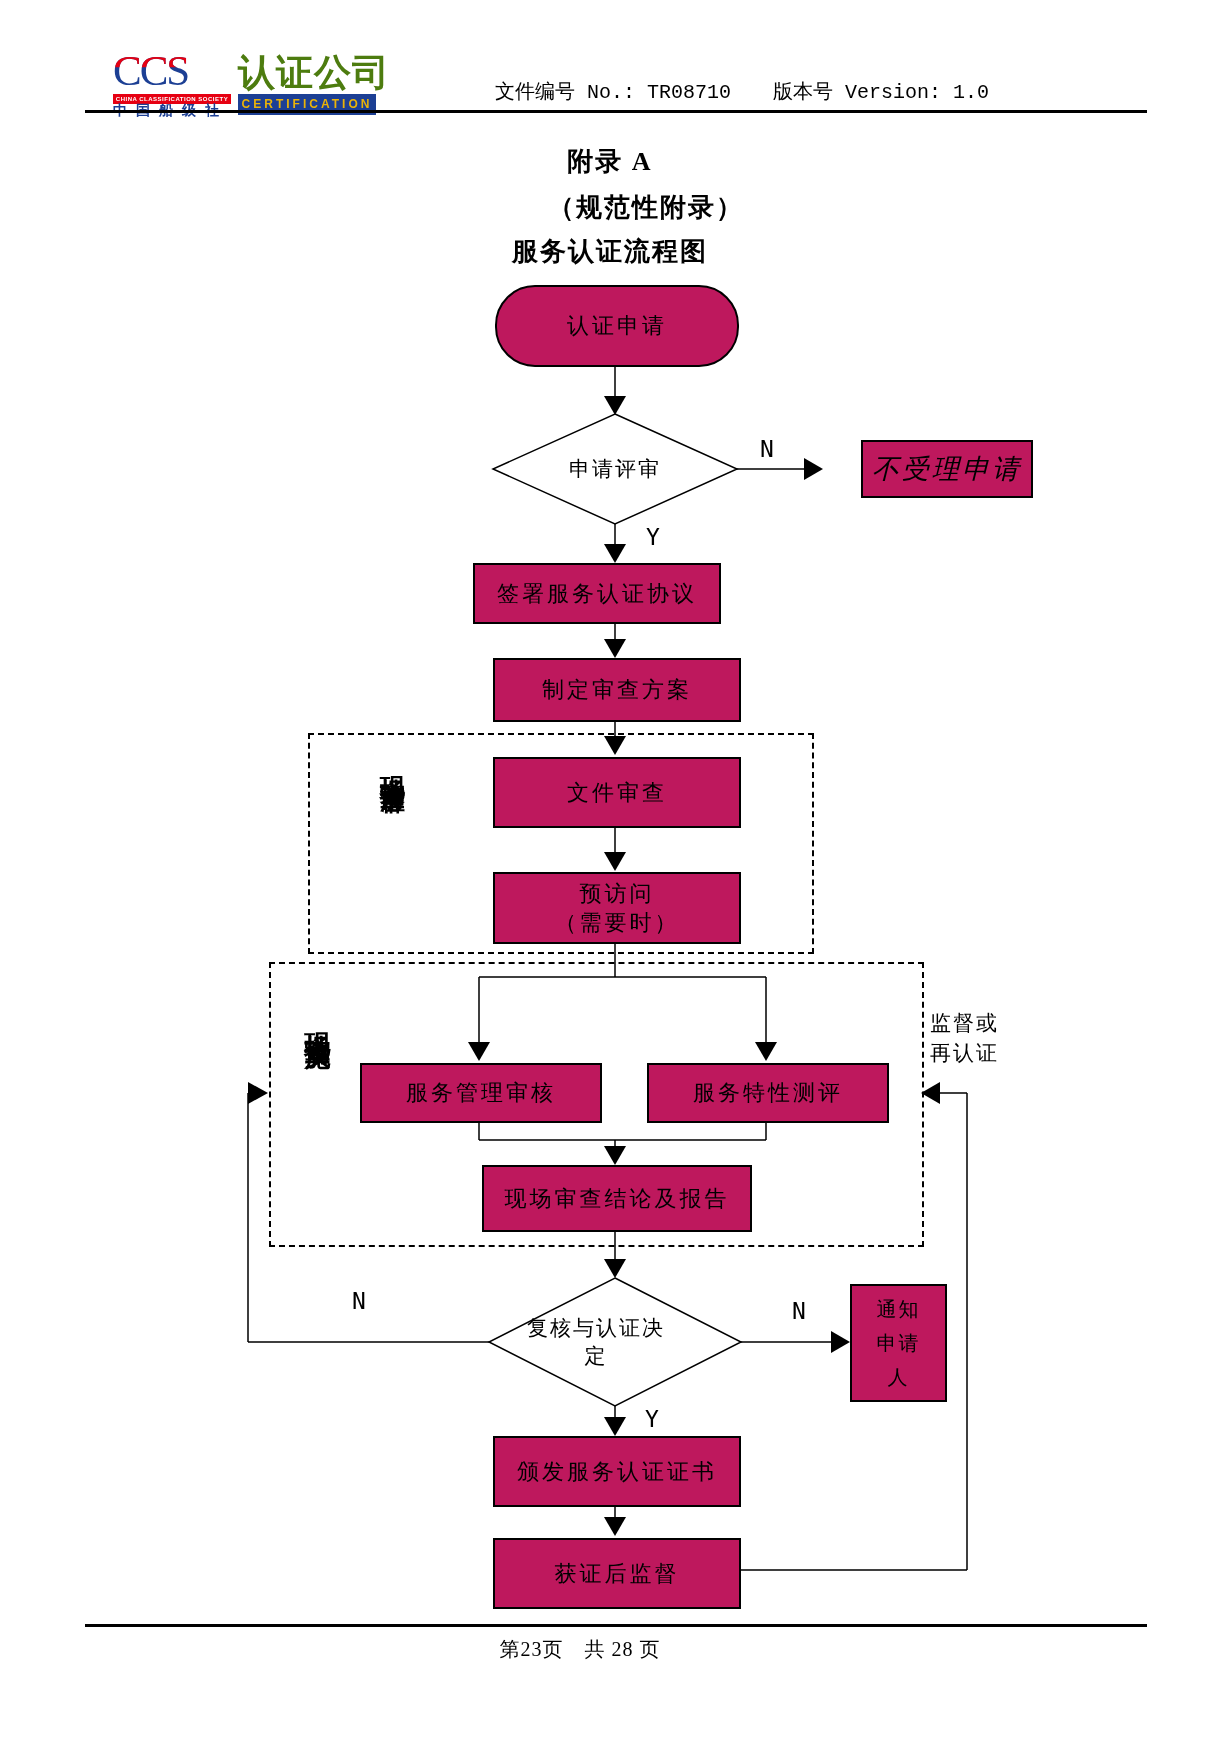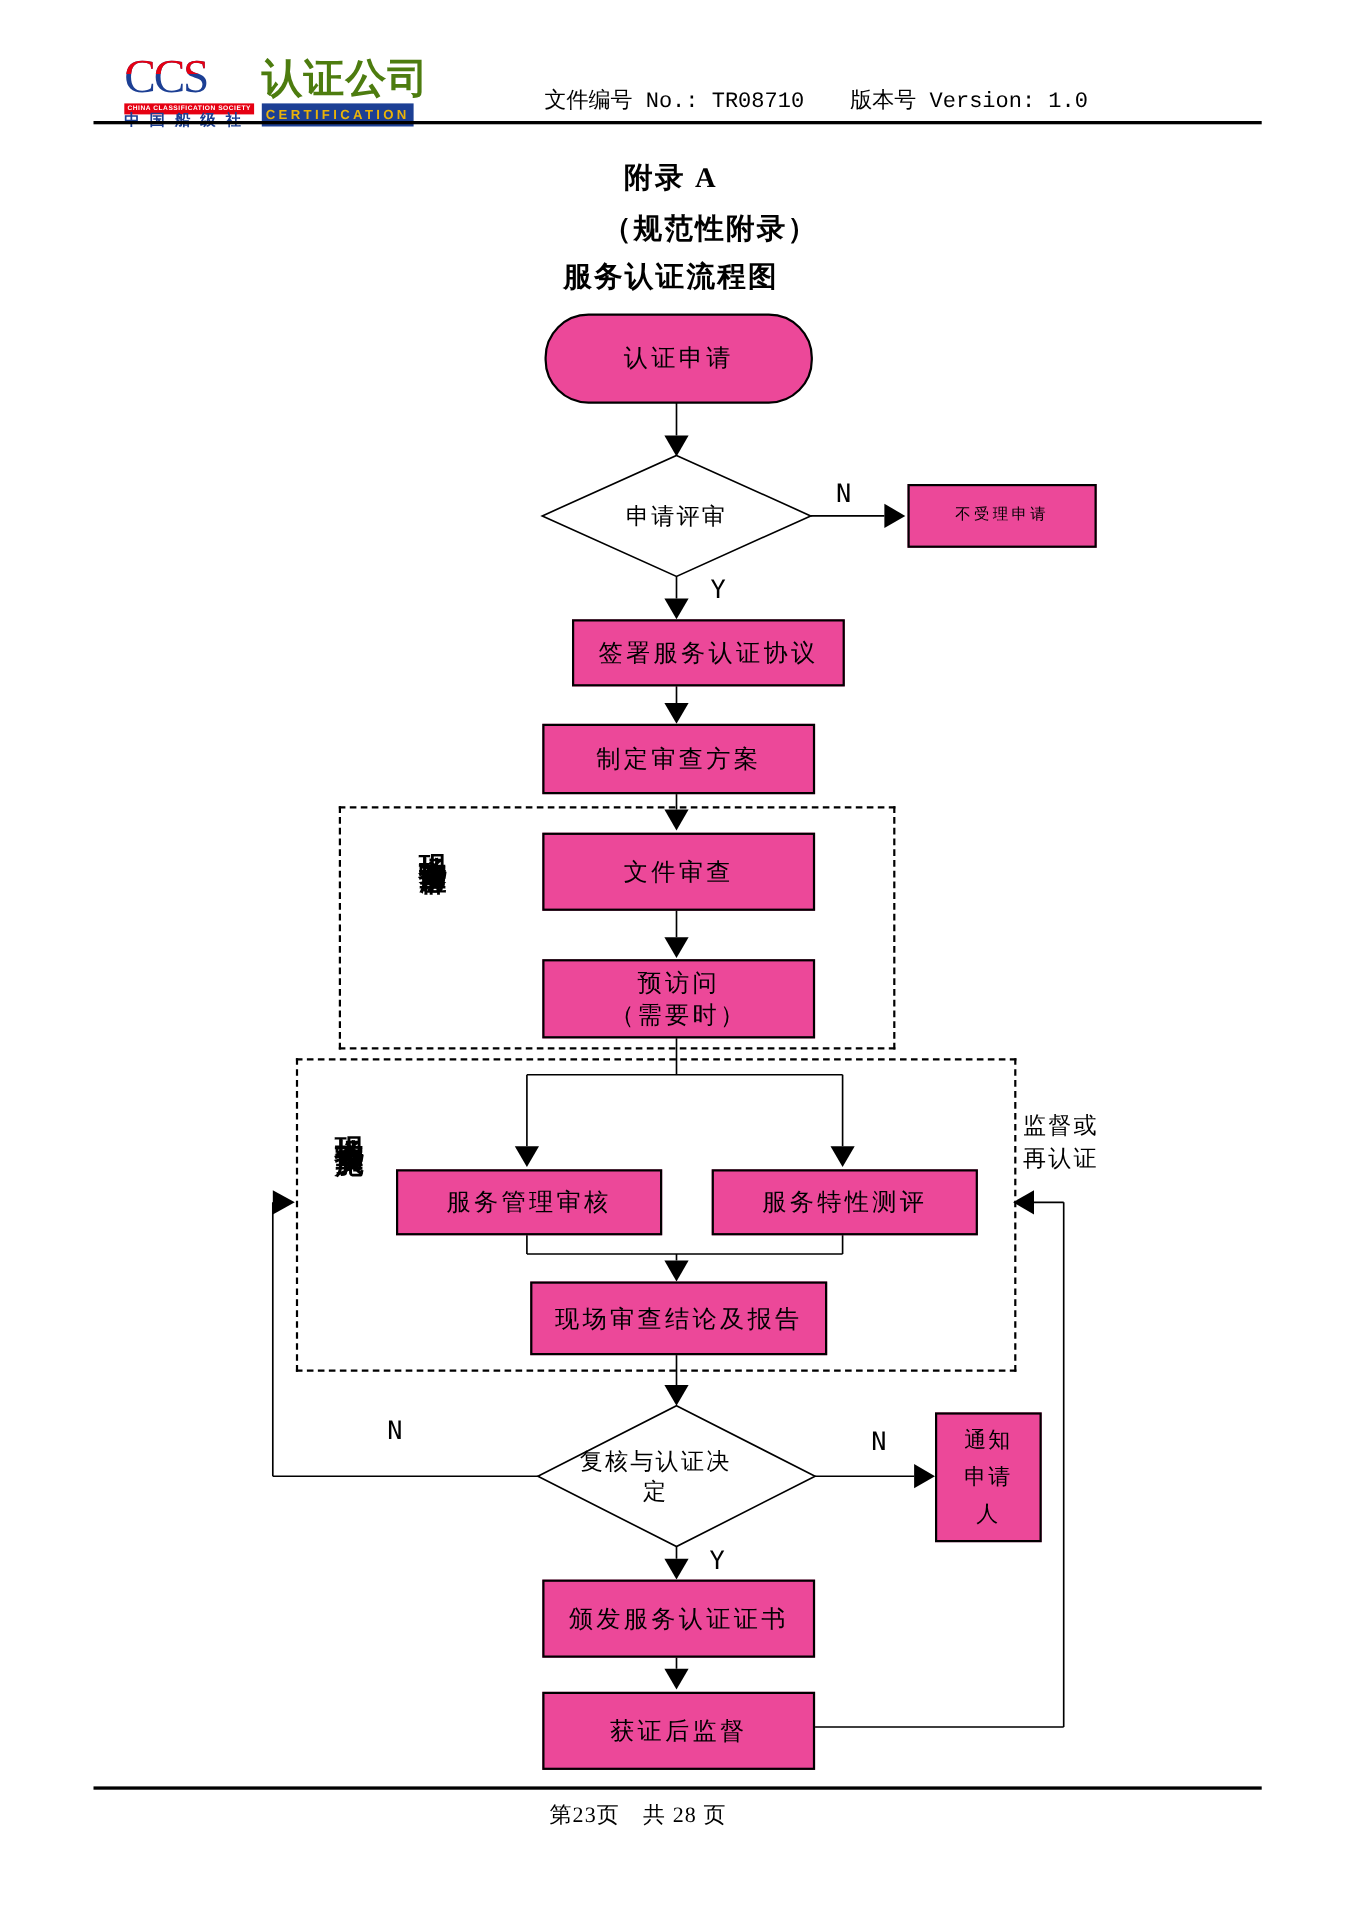--- a/index.html
+++ b/index.html
@@ -49,21 +49,21 @@
   .header-text .gap{display:inline-block;width:42px;}
   .rule{left:85px;width:1062px;height:3px;background:#000;}
   
   .title-line{
     left:0;width:1220px;text-align:center;
     font-size:26px;font-weight:bold;letter-spacing:2px;
   }
   
   #flow-svg{left:0;top:0;width:1232px;height:1743px;pointer-events:none;}
   .fbox{
-    position:absolute;border:2px solid #000;background:#ec4899;
+    position:absolute;border:2px solid #000;background:#be185d;
     display:flex;flex-direction:column;align-items:center;justify-content:center;
     font-size:22px;letter-spacing:3px;line-height:30px;text-align:right;
   }
   .terminator{border-radius:40px;}
   .dashed-group{position:absolute;border:2px dashed #000;background:transparent;}
   .vlabel{
     position:absolute;
     writing-mode:vertical-lr;text-orientation:upright;
     font-weight:bold;font-size:25px;letter-spacing:2px;line-height:28px;
   }
@@ -143,23 +143,23 @@
       <polygon points="940,1082 940,1104 921,1093"></polygon>
     </g>
     <polygon points="615,414 737,469 615,524 493,469" fill="#fff" stroke="#000" stroke-width="1.5"></polygon>
     <polygon points="615,1278 741,1342 615,1406 489,1342" fill="#fff" stroke="#000" stroke-width="1.5"></polygon>
   </svg>
 
   <div class="fbox terminator" style="left:495px;top:285px;width:240px;height:78px;">认证申请</div>
 
   <div class="diamond-text" style="left:493px;top:440px;width:244px;height:58px;">申请评审</div>
 
-  <div class="fbox" style="left:825px;top:440px;width:168px;height:54px;font-size:14px;">不受理申请</div>
-
-  <div class="fbox" style="left:520px;top:563px;width:244px;height:57px;">签署服务认证协议</div>
+  <div class="fbox" style="left:861px;top:440px;width:168px;height:54px;font-size:27px;font-style:italic;">不受理申请</div>
+
+  <div class="fbox" style="left:473px;top:563px;width:244px;height:57px;">签署服务认证协议</div>
 
   <div class="fbox" style="left:493px;top:658px;width:244px;height:60px;">制定审查方案</div>
 
   <div class="vlabel" style="left:378px;top:757px;height:180px;">现场审查前准备</div>
 
   <div class="fbox" style="left:493px;top:757px;width:244px;height:67px;">文件审查</div>
 
   <div class="fbox" style="left:493px;top:872px;width:244px;height:68px;line-height:29px;">
     <span>预访问</span>
     <span>（需要时）</span>

